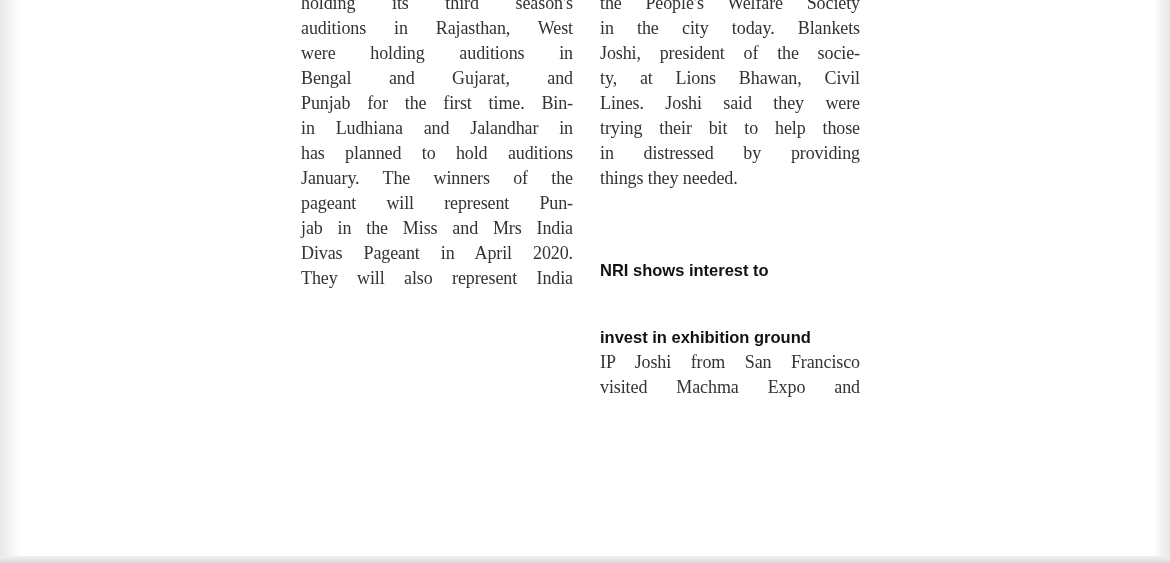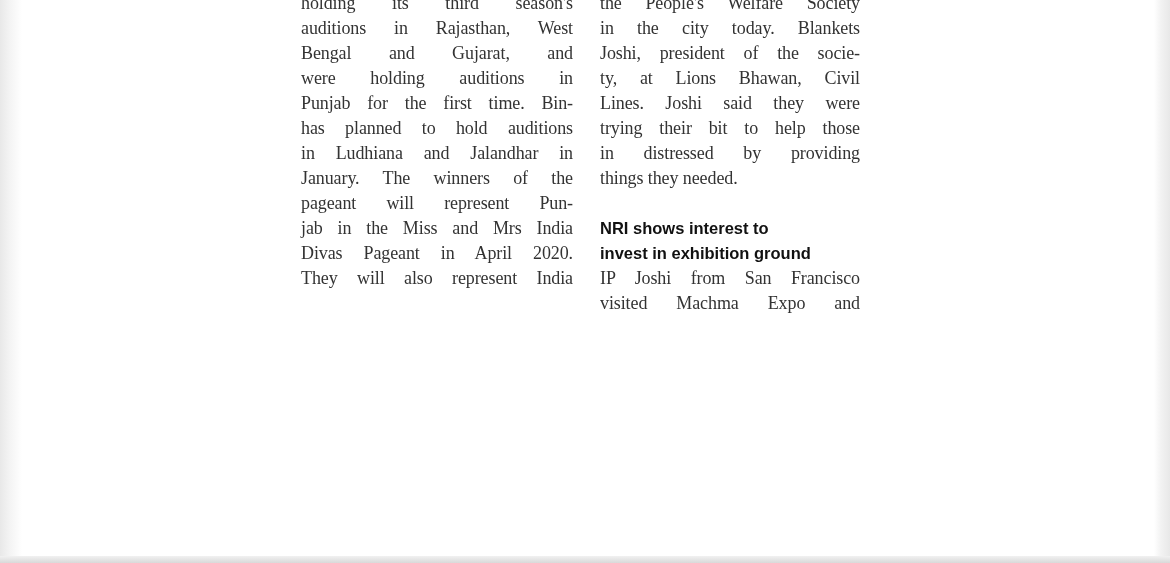--- a/index.html
+++ b/index.html
@@ -36,20 +36,21 @@
   .line.just {
     text-align: justify;
     text-align-last: justify;
   }
   .line.bold {
     font-family: "Liberation Sans", sans-serif;
     font-weight: 700;
     font-size: 16.5px;
     color: var(--heading, #111111);
     letter-spacing: 0;
+    margin-top: 42px;
   }
   .edge-left {
     position: absolute;
     left: 0; top: 0;
     width: 22px; height: 556px;
     background: linear-gradient(to right, var(--edge, #e8e8e8) 0%, #f4f4f4 45%, #ffffff 100%);
   }
   .edge-right {
     position: absolute;
     right: 0; top: 0;
@@ -64,25 +65,25 @@
   }
 </style>
 </head>
 <body>
 
 <div class="scan-page">
 
   <div class="column col-left">
       <div class="line just">holding its third season's</div>
       <div class="line just">auditions in Rajasthan, West</div>
+      <div class="line just">were holding auditions in</div>
       <div class="line just">Bengal and Gujarat, and</div>
-      <div class="line just">were holding auditions in</div>
       <div class="line just">Punjab for the first time. Bin-</div>
+      <div class="line just">in Ludhiana and Jalandhar in</div>
       <div class="line just">has planned to hold auditions</div>
-      <div class="line just">in Ludhiana and Jalandhar in</div>
       <div class="line just">January. The winners of the</div>
       <div class="line just">pageant will represent Pun-</div>
       <div class="line just">jab in the Miss and Mrs India</div>
       <div class="line just">Divas Pageant in April 2020.</div>
       <div class="line just">They will also represent India</div>
     </div>
 
   <div class="column col-right">
       <div class="line just">the People's Welfare Society</div>
       <div class="line just">in the city today. Blankets</div>

